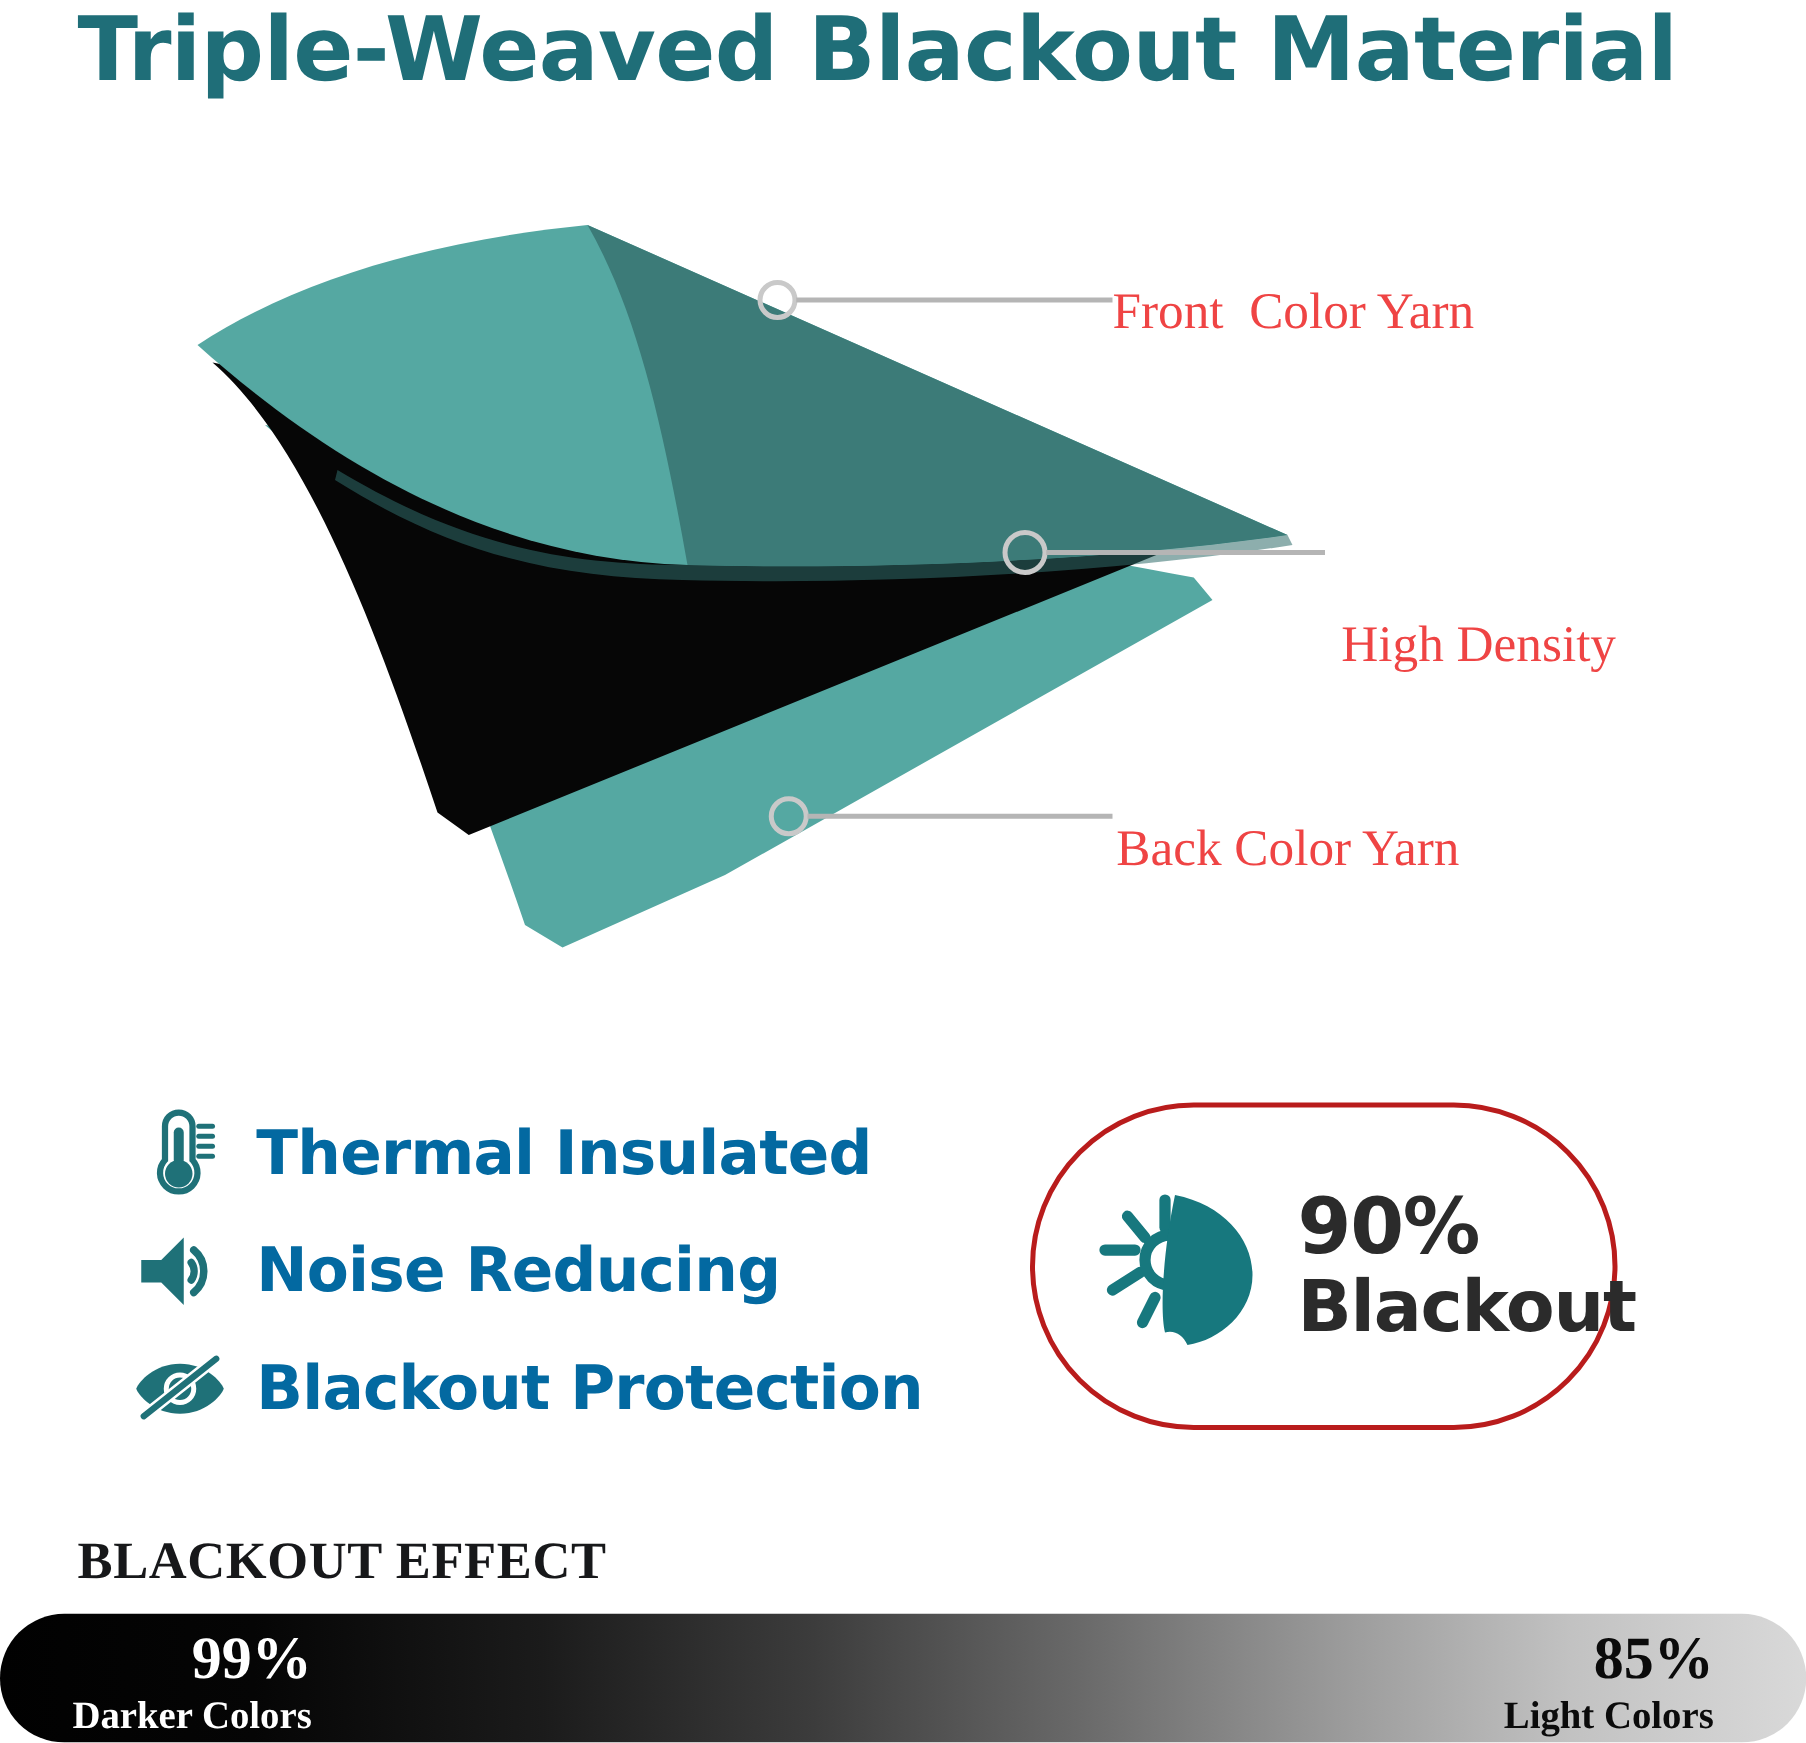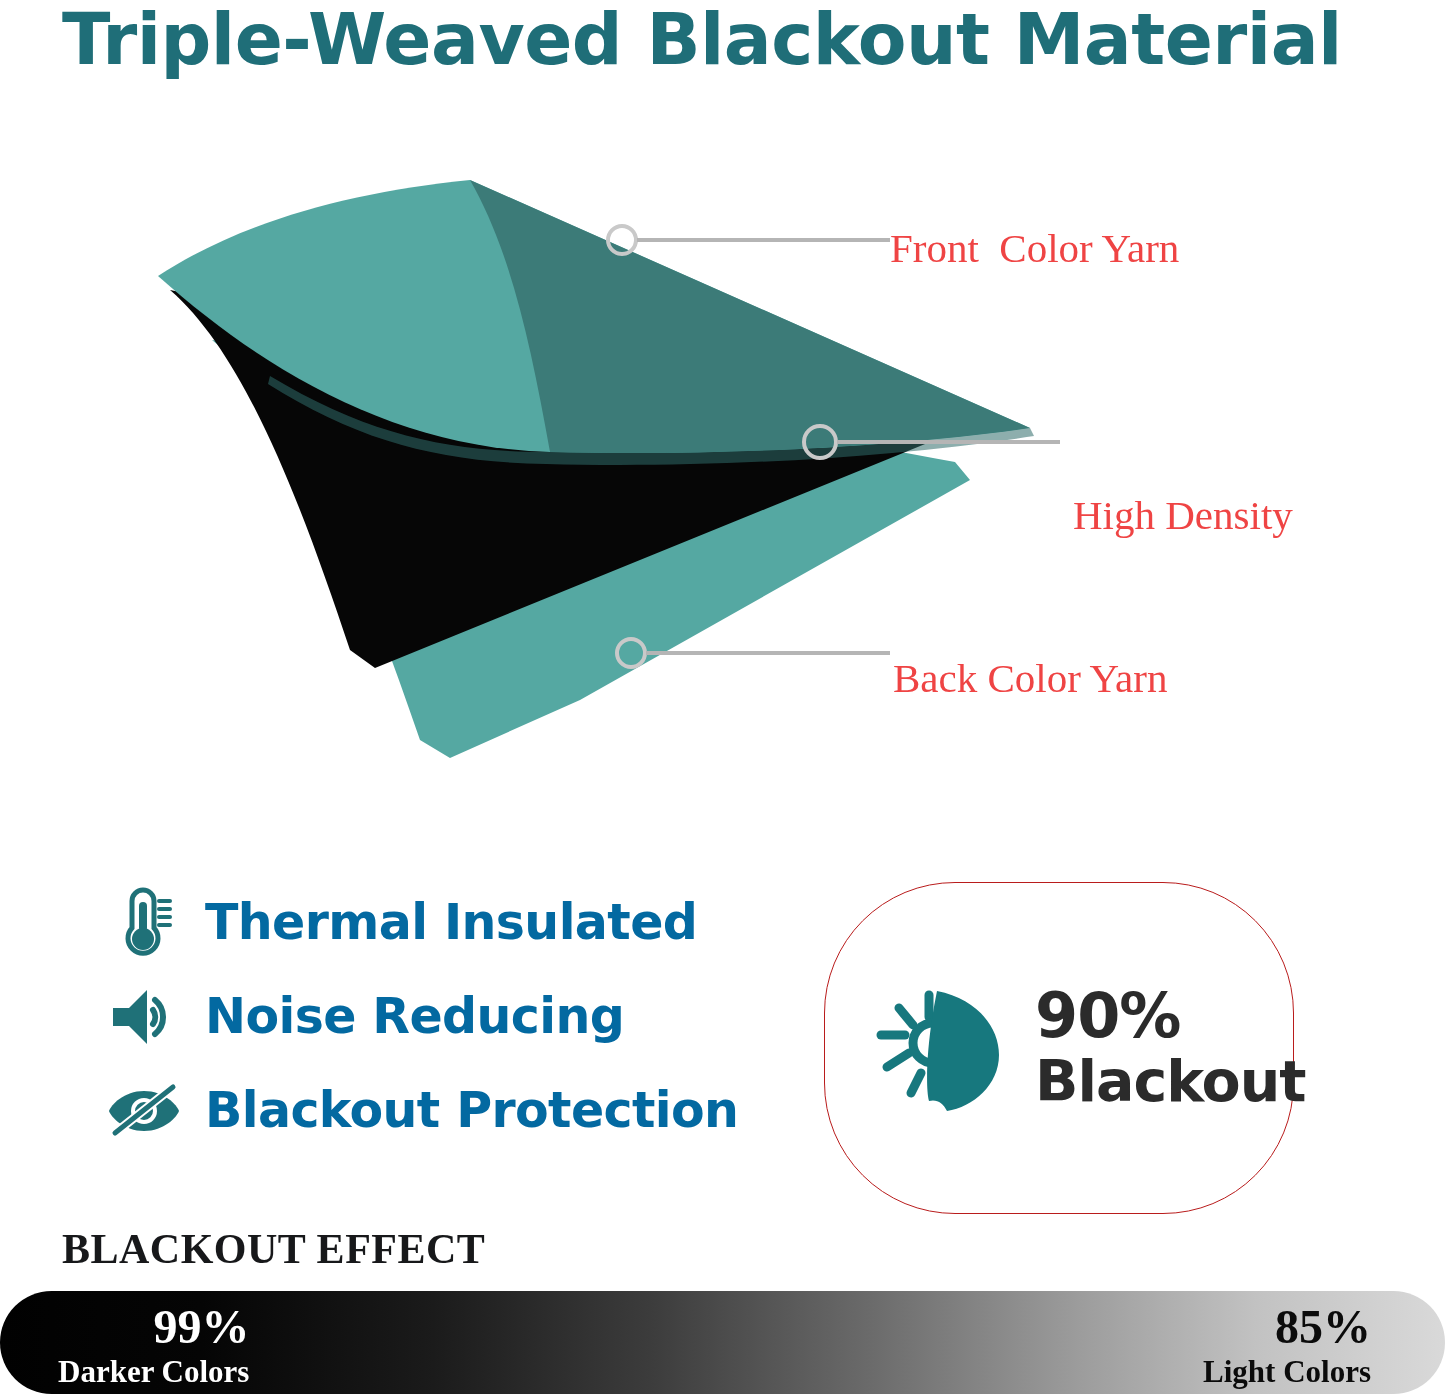--- a/index.html
+++ b/index.html
@@ -57,22 +57,22 @@
     line-height:58px;
     color:#0369a1;
     margin-left:22px;
     white-space:nowrap;
     letter-spacing:-0.6px;
   }
 
   
   .badge {
     position:absolute; left:824px; top:882px;
-    width:470px; height:332px;
-    border:1px solid #b91c1c;
+    width:470px; height:262px;
+    border:4px solid #b91c1c;
     border-radius:131px;
     background:#ffffff;
     display:flex; align-items:center;
   }
   .badge-icon { margin-left:42px; flex:0 0 150px; height:150px; }
   .badge-icon svg { display:block; }
   .badge-text {
     margin-left:18px;
     font-family:"DejaVu Sans", sans-serif;
     font-weight:bold;

